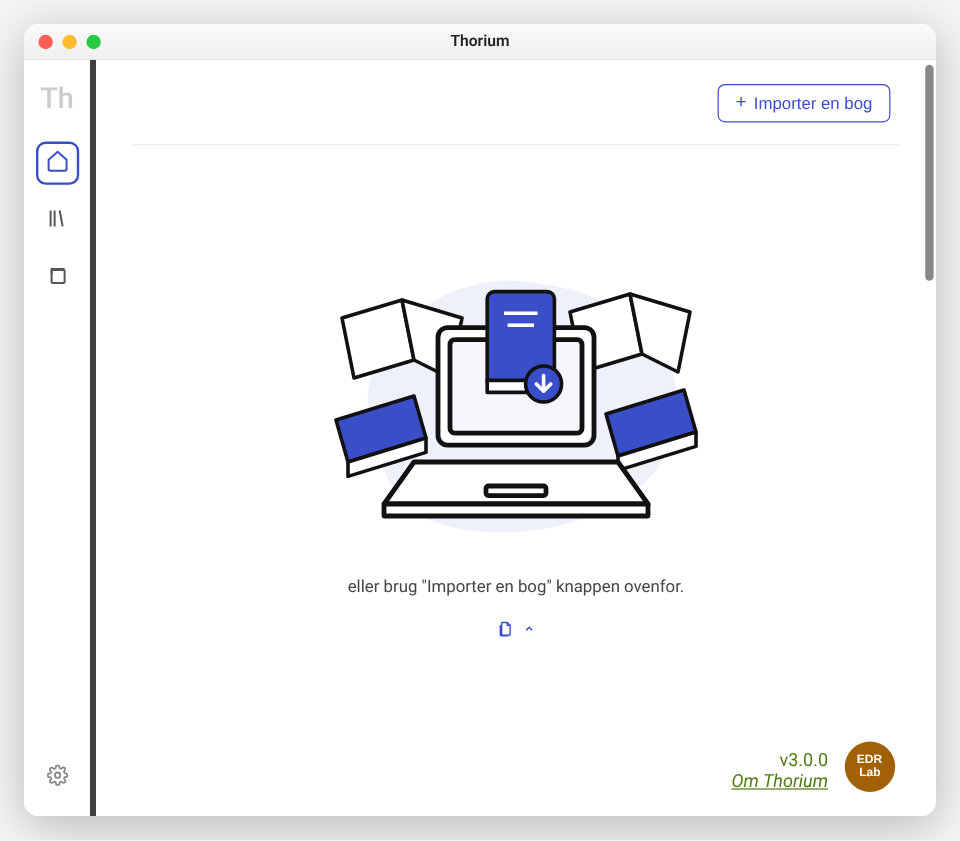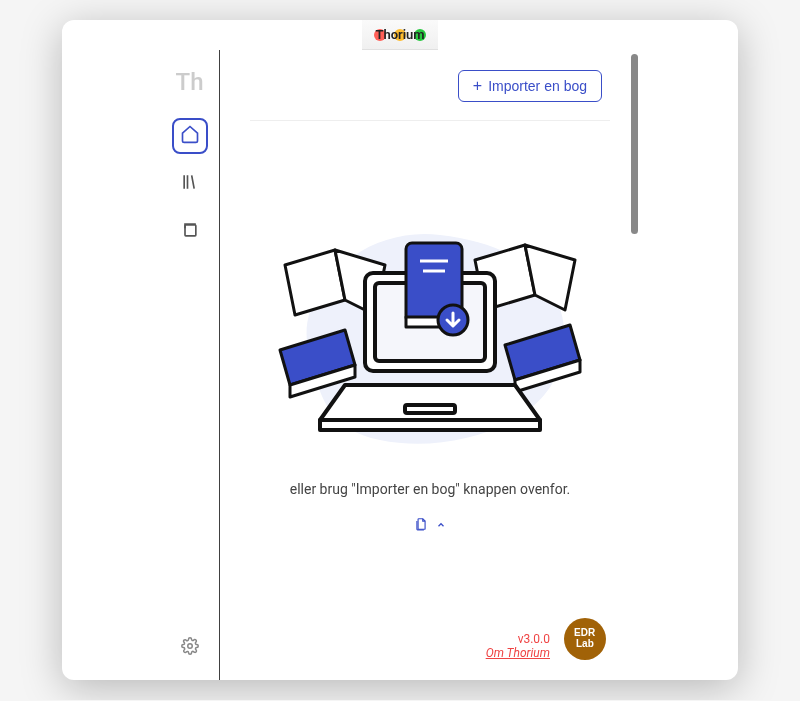--- a/index.html
+++ b/index.html
@@ -5,29 +5,28 @@
     * { box-sizing: border-box; margin: 0; padding: 0; }
     body {
       font-family: -apple-system, BlinkMacSystemFont, "Segoe UI", Roboto, sans-serif;
       background: #f5f5f5;
       display: flex;
       justify-content: center;
       align-items: flex-start;
       padding: 20px;
     }
     .window {
-      width: 676px;
+      width: 760px;
       height: 660px;
       background: #fff;
       border-radius: 12px;
       box-shadow: 0 8px 40px rgba(0,0,0,0.25);
       overflow: hidden;
       display: flex;
       flex-direction: column;
-      align-items: center;
     }
     .titlebar {
       height: 30px;
       background: linear-gradient(#fafafa, #f0f0f0);
       display: flex;
       align-items: center;
       padding: 0 12px;
       position: relative;
       border-bottom: 1px solid #e0e0e0;
     }
@@ -45,21 +44,21 @@
       color: #222;
     }
     .window-body {
       flex: 1;
       display: flex;
       overflow: hidden;
     }
     .sidebar {
       width: 60px;
       background: #fff;
-      border-right: 1px solid #404040;
+      border-right: 5px solid #404040;
       display: flex;
       flex-direction: column;
       align-items: center;
       padding-top: 18px;
     }
     .logo-text {
       font-size: 24px;
       font-weight: 500;
       color: #ccc;
       margin-bottom: 22px;
@@ -162,22 +161,22 @@
     .footer-row {
       display: flex;
       justify-content: flex-end;
       align-items: flex-end;
       gap: 14px;
       padding-top: 10px;
       padding-right: 4px;
     }
     .footer-text {
       text-align: right;
-      font-size: 12px;
-      color: #ef4444;
+      font-size: 15px;
+      color: #4d7c0f;
     }
     .footer-text .about { text-decoration: underline; cursor: pointer; font-style: italic; }
     .lab-badge {
       width: 42px; height: 42px;
       background: #a16207;
       border-radius: 50%;
       display: flex; align-items: center; justify-content: center;
       color: #fff;
       font-weight: 700;
       font-size: 11px;

